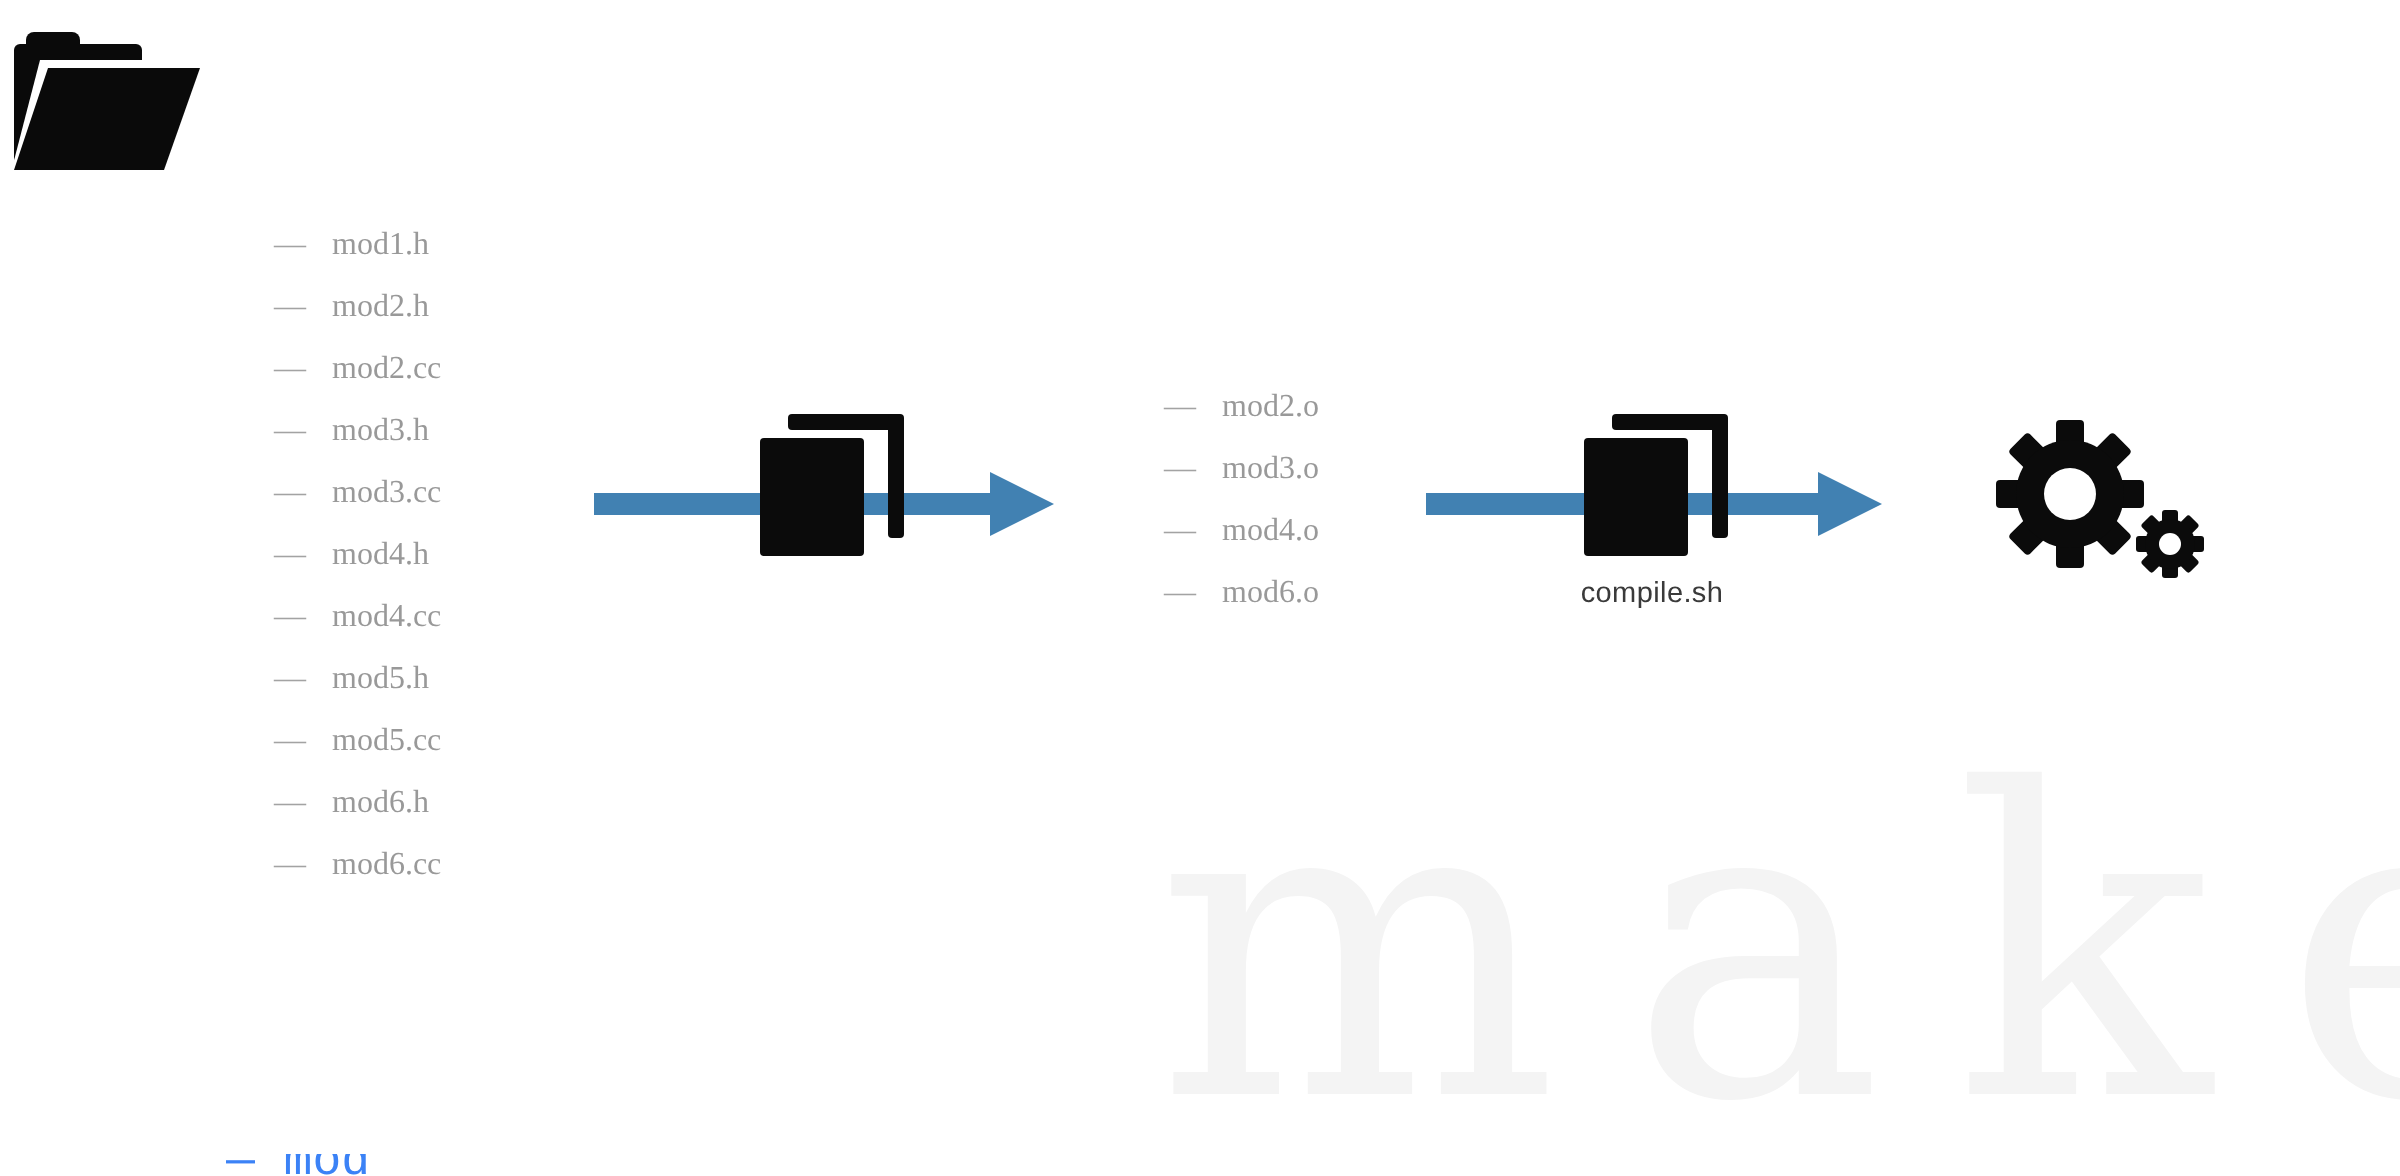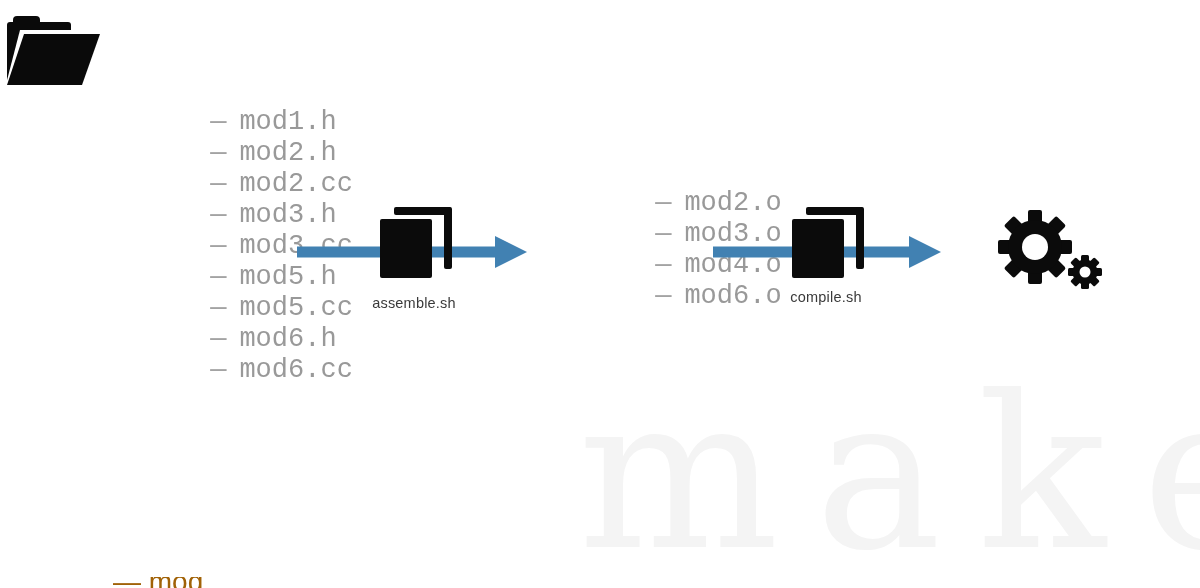--- a/index.html
+++ b/index.html
@@ -14,22 +14,22 @@
   .folder .tab  { position:absolute; left:8px;  top:4px;  width:27px; height:14px; background:#0a0a0a; border-radius:4px 4px 0 0; }
   .folder .back { position:absolute; left:2px;  top:10px; width:64px; height:60px; background:#0a0a0a; border-radius:3px; }
   .folder .gap  { position:absolute; left:0; top:0; width:102px; height:76px; background:#ffffff;
                   clip-path:polygon(15px 18px, 99px 18px, 80px 76px, 0px 76px); }
   .folder .flap { position:absolute; left:0; top:0; width:102px; height:76px; background:#0a0a0a;
                   clip-path:polygon(19px 22px, 95px 22px, 77px 73px, 2px 73px); }
 
   
   .filelist {
     position:absolute;
-    font-family:Liberation Mono, monospace;
-    font-size:27px; color:#999999;
+    font-family:Liberation Serif, serif;
+    font-size:16px; color:#999999;
   }
   .filelist .row { height:31px; line-height:31px; white-space:pre; }
   .filelist .dash { margin-right:13px; color:#a3a3a3; }
 
   
   .arrow { position:absolute; }
 
   
   .pages { position:absolute; width:88px; height:78px; }
   .pages .back-top   { position:absolute; left:16px; top:3px;  width:57px; height:8px;  background:#0b0b0b; border-radius:2px; }
@@ -50,22 +50,22 @@
     font-family:"DejaVu Serif", serif;
     font-size:212px; line-height:1; letter-spacing:36px;
     color:#f4f4f4; white-space:nowrap;
     user-select:none;
   }
 
   
   .cutoff {
     position:absolute; left:113px; top:577px; height:11px; width:120px;
     overflow:hidden;
-    font-family:Liberation Sans, sans-serif;
-    font-size:28px; line-height:20px; color:#a16207;
+    font-family:Liberation Mono, monospace;
+    font-size:24px; line-height:20px; color:#3b82f6;
   }
   .cutoff .inner { margin-top:-5px; white-space:pre; }
 </style>
 </head>
 <body>
 
 <div class="page">
 
   <div class="folder">
     <div class="tab"></div>
@@ -84,20 +84,26 @@
       <div class="row">
       <span class="dash">—</span><span>mod2.cc</span>
     </div>
       <div class="row">
       <span class="dash">—</span><span>mod3.h</span>
     </div>
       <div class="row">
       <span class="dash">—</span><span>mod3.cc</span>
     </div>
       <div class="row">
+      <span class="dash">—</span><span>mod4.h</span>
+    </div>
+      <div class="row">
+      <span class="dash">—</span><span>mod4.cc</span>
+    </div>
+      <div class="row">
       <span class="dash">—</span><span>mod5.h</span>
     </div>
       <div class="row">
       <span class="dash">—</span><span>mod5.cc</span>
     </div>
       <div class="row">
       <span class="dash">—</span><span>mod6.h</span>
     </div>
       <div class="row">
       <span class="dash">—</span><span>mod6.cc</span>
@@ -107,21 +113,20 @@
   <svg class="arrow" style="left:297px; top:236px;" width="230" height="32" viewBox="0 0 230 32">
     <rect x="0" y="10.5" width="202" height="11" fill="#4181b2"></rect>
     <polygon points="198,0 230,16 198,32" fill="#4181b2"></polygon>
   </svg>
 
   <div class="pages" style="left:378px; top:204px;">
     <div class="back-top"></div>
     <div class="back-right"></div>
     <div class="front"></div>
   </div>
-  <div class="step-label" style="left:324px; top:295px;">assemble.sh</div>
 
   <div class="filelist" style="left:558px; top:157px;">
       <div class="row">
       <span class="dash">—</span><span>mod2.o</span>
     </div>
       <div class="row">
       <span class="dash">—</span><span>mod3.o</span>
     </div>
       <div class="row">
       <span class="dash">—</span><span>mod4.o</span>

